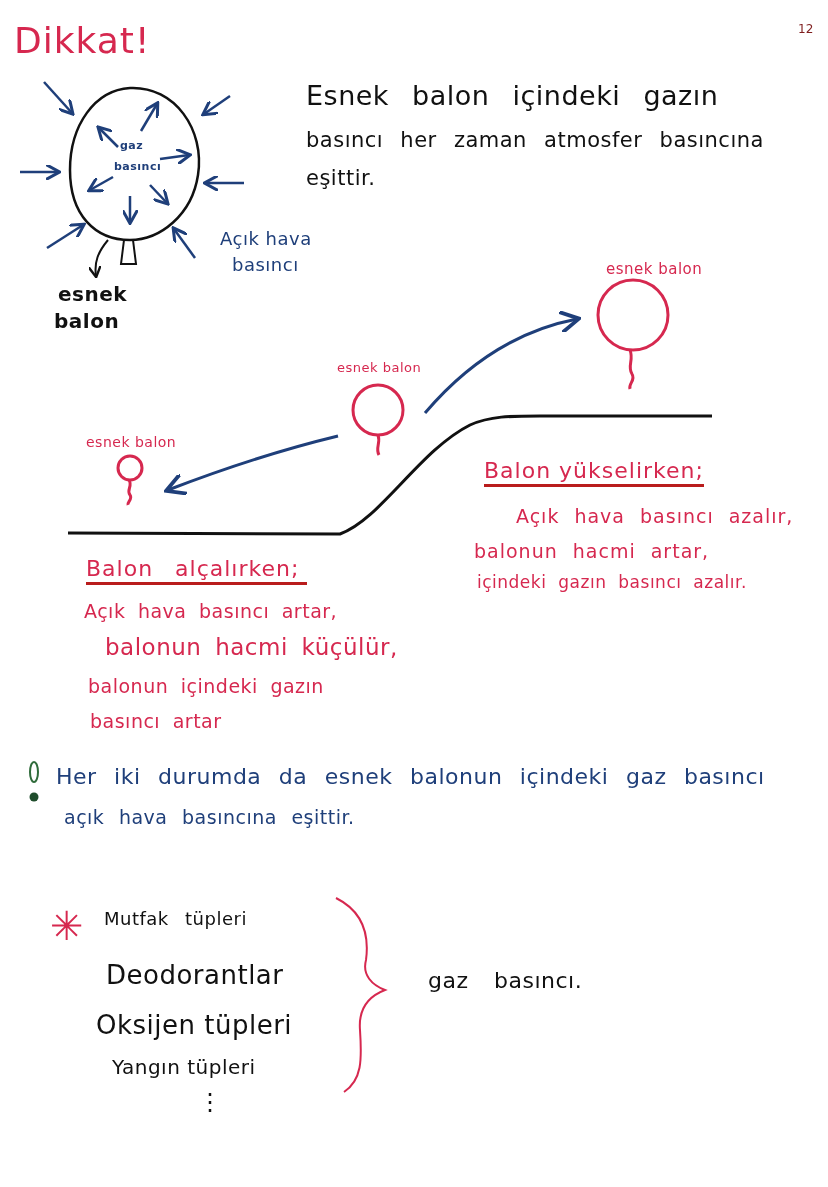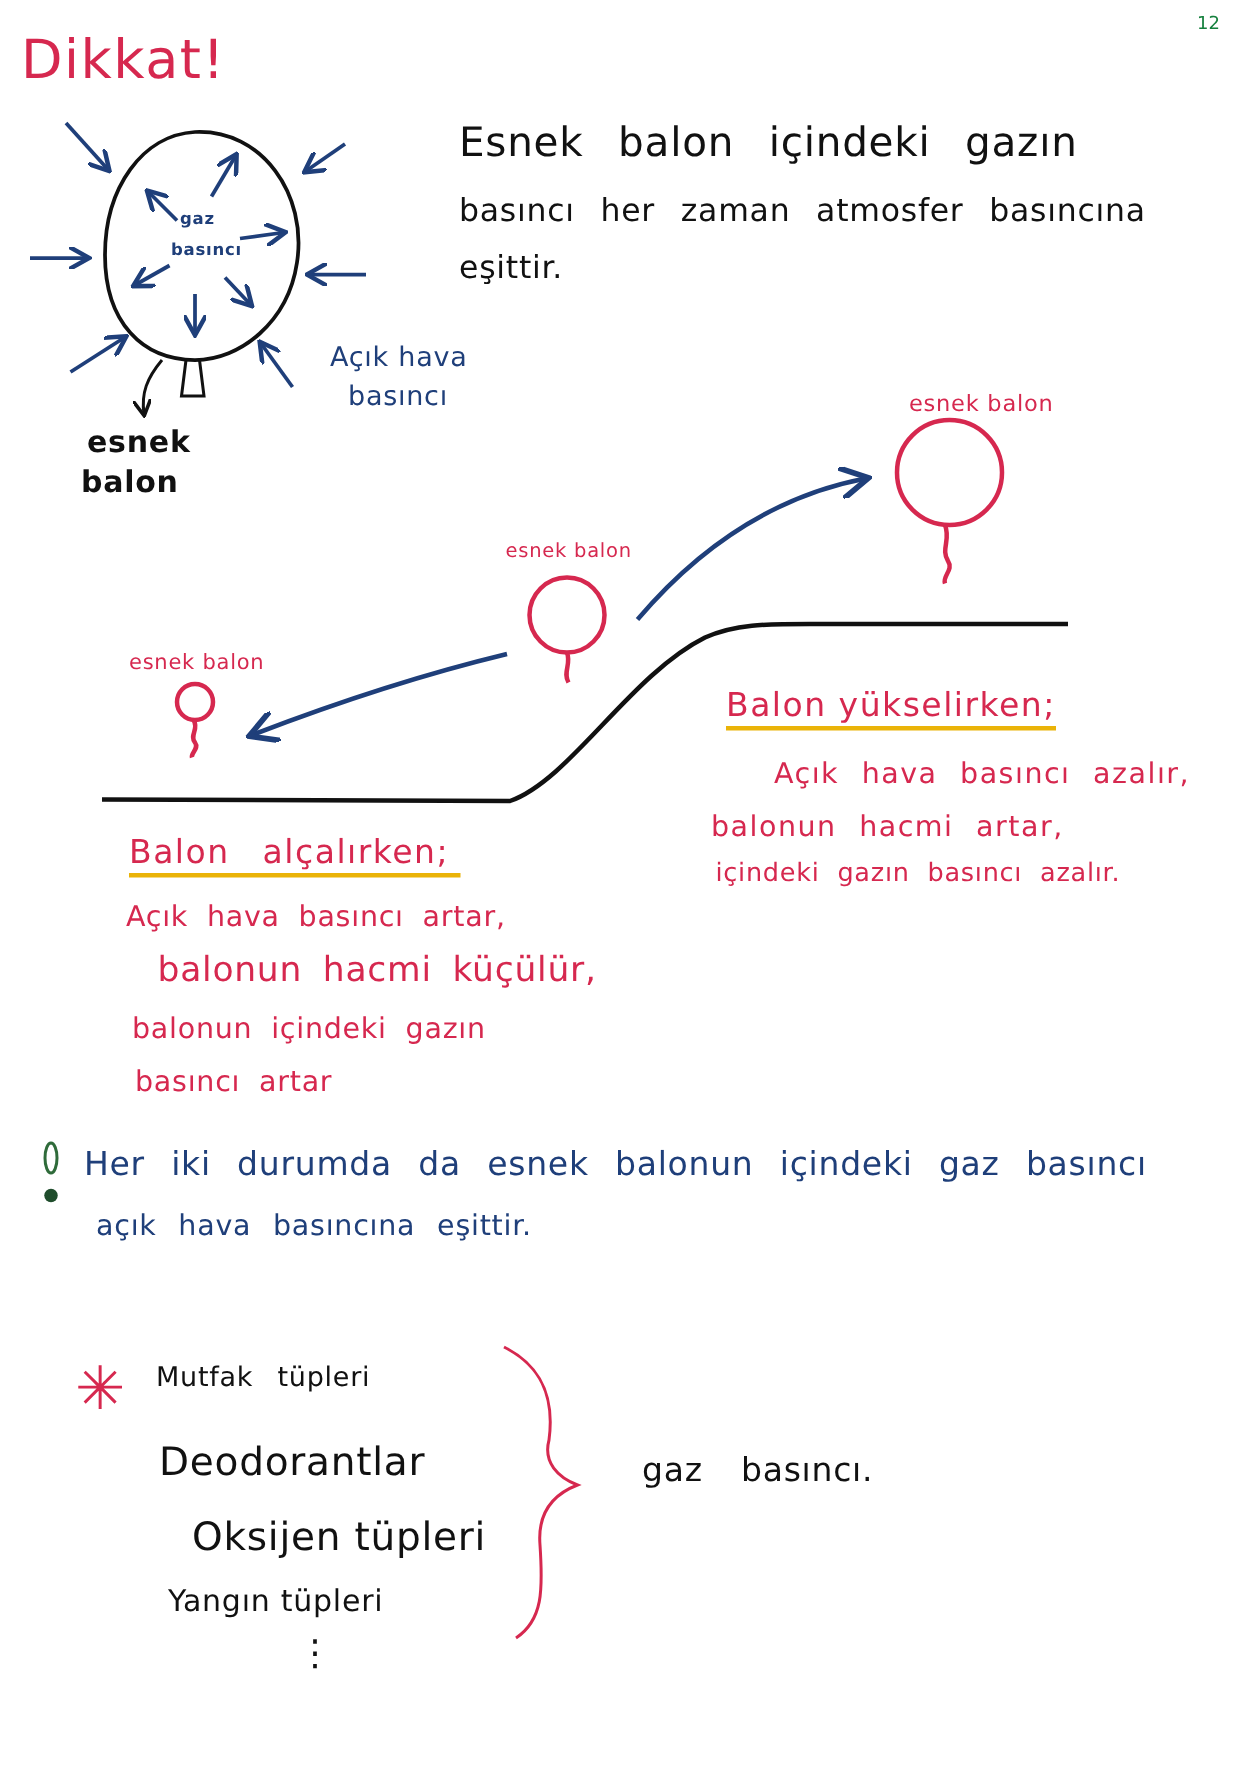--- a/index.html
+++ b/index.html
@@ -4,26 +4,26 @@
   <style>
     html, body { margin: 0; padding: 0; background: #ffffff; }
     body { width: 828px; height: 1187px; position: relative; overflow: hidden;
            font-family: "DejaVu Sans", sans-serif; }
     .abs { position: absolute; white-space: nowrap; }
     .red { color: #d6284f; }
     .blue { color: #1f3f7a; }
     .black { color: #111111; }
     .hand { font-family: "DejaVu Sans", sans-serif; letter-spacing: 0.5px; }
     svg.layer { position: absolute; left: 0; top: 0; }
-    .ul { border-bottom: 3px solid #eab308; padding-bottom: 1px; }
+    .ul { border-bottom: 3px solid #b91c1c; padding-bottom: 1px; }
   </style>
 </head>
 <body>
 
-<div class="abs blue" style="left:798px; top:8px; font-size:12px; color:#15803d;">12</div>
+<div class="abs blue" style="left:798px; top:22px; font-size:12px; color:#7f1d1d;">12</div>
 
 <div class="abs red hand" style="left:14px; top:20px; font-size:36px; letter-spacing:1px;">Dikkat!</div>
 
 <svg class="layer" width="828" height="1187">
   <defs>
     <marker id="ab" viewBox="0 0 10 10" refX="8" refY="5" markerWidth="6" markerHeight="6" orient="auto-start-reverse">
       <path d="M0,0 L9,5 L0,10" fill="none" stroke="#1f3f7a" stroke-width="2"></path>
     </marker>
     <marker id="ak" viewBox="0 0 10 10" refX="8" refY="5" markerWidth="6" markerHeight="6" orient="auto-start-reverse">
       <path d="M0,0 L9,5 L0,10" fill="none" stroke="#111" stroke-width="2"></path>
@@ -118,16 +118,16 @@
 <svg class="layer" width="60" height="820">
   <ellipse cx="34" cy="772" rx="4" ry="10" fill="none" stroke="#2f6b3a" stroke-width="2"></ellipse>
   <circle cx="34" cy="797" r="4.5" fill="#1f4d2c"></circle>
 </svg>
 <div class="abs blue hand" style="left:56px; top:764px; font-size:22px; word-spacing:10px;">Her iki durumda da esnek balonun içindeki gaz basıncı</div>
 <div class="abs blue hand" style="left:64px; top:806px; font-size:19px; word-spacing:8px;">açık hava basıncına eşittir.</div>
 
 <div class="abs red" style="left:50px; top:906px; font-size:40px; font-weight:bold; line-height:1;">✳</div>
 <div class="abs black hand" style="left:104px; top:908px; font-size:18px; word-spacing:10px;">Mutfak tüpleri</div>
 <div class="abs black hand" style="left:106px; top:960px; font-size:26px;">Deodorantlar</div>
-<div class="abs black hand" style="left:128px; top:1010px; font-size:26px;">Oksijen tüpleri</div>
+<div class="abs black hand" style="left:96px; top:1010px; font-size:26px;">Oksijen tüpleri</div>
 <div class="abs black hand" style="left:112px; top:1055px; font-size:20px;">Yangın tüpleri</div>
 <div class="abs black" style="left:198px; top:1088px; font-size:24px;">⋮</div>
 <div class="abs black hand" style="left:428px; top:968px; font-size:22px; word-spacing:18px;text-align:center;">gaz basıncı.</div>
 
 </body></html>

